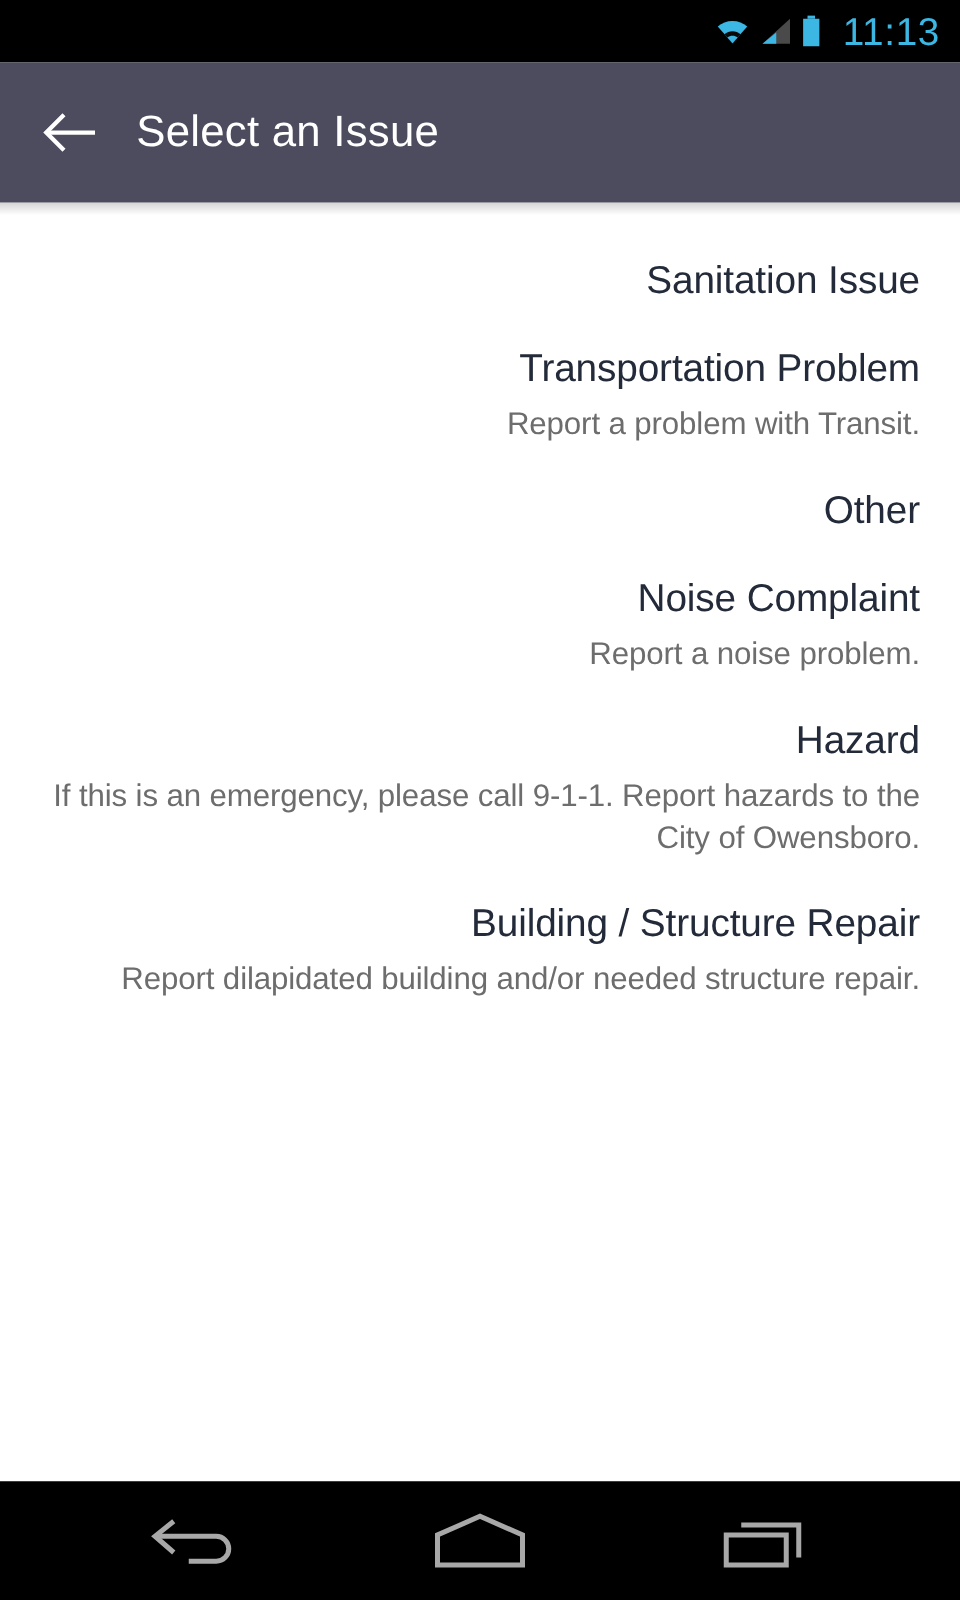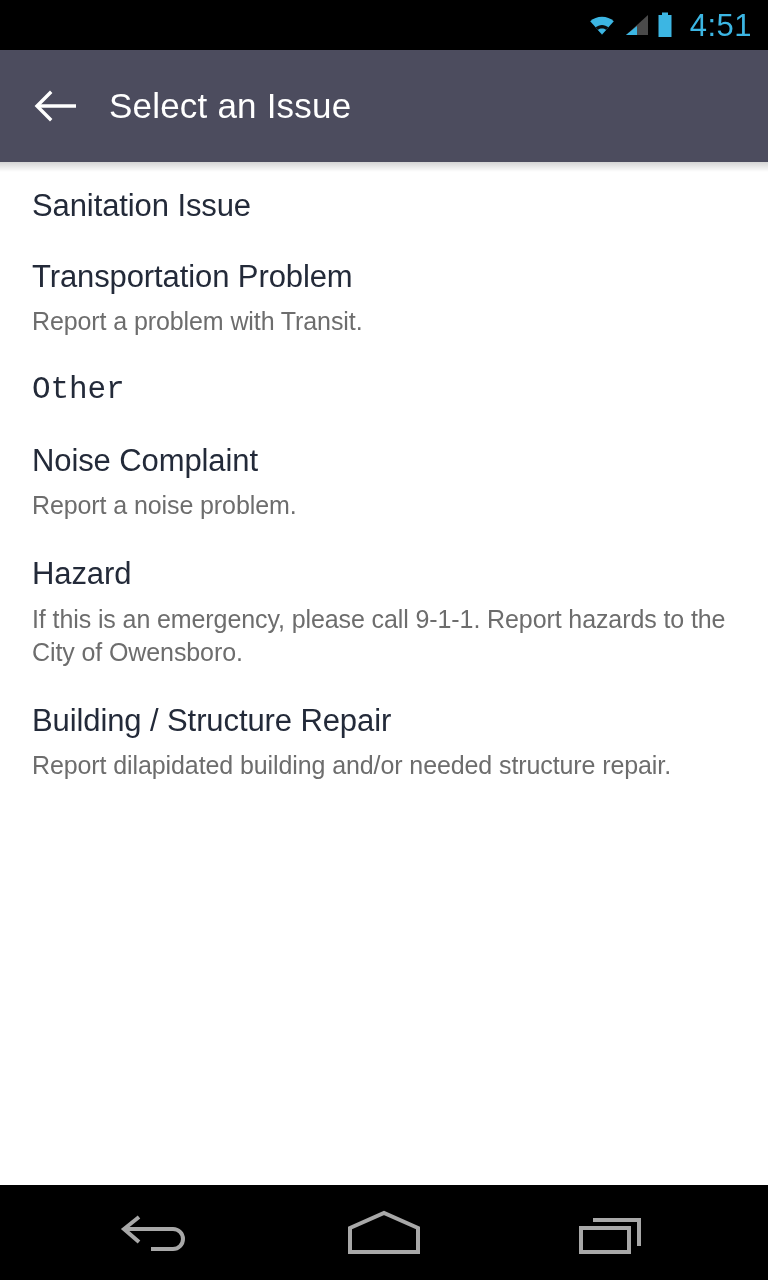--- a/index.html
+++ b/index.html
@@ -82,42 +82,43 @@
     background: linear-gradient(to bottom, rgba(0,0,0,0.17), rgba(0,0,0,0));
     z-index: 4;
     pointer-events: none;
   }
 
   
   .list {
     flex: 1 1 auto;
     background: #ffffff;
     overflow: hidden;
-    padding-top: 8px;
+    padding-top: 26px;
+    text-align: right;
   }
   .list-item {
     padding: 18px 32px 16px 32px;
     cursor: pointer;
   }
   .item-title {
     color: #232a39;
     font-size: 31px;
     font-weight: 400;
     line-height: 1.18;
     letter-spacing: -0.1px;
   }
   .item-subtitle {
     color: #6d6d6d;
     font-size: 25px;
     font-weight: 400;
     line-height: 1.32;
     margin-top: 10px;
     letter-spacing: -0.1px;
   }
-  .list-item.no-sub { padding-bottom: 16px; font-family: Liberation Mono, monospace; }
+  .list-item.no-sub { padding-bottom: 16px; }
 
   
   .nav-bar {
     flex: 0 0 95px;
     height: 95px;
     background: #000000;
     display: flex;
     align-items: center;
     justify-content: space-around;
     padding: 0 40px;
@@ -149,21 +150,21 @@
       <svg class="status-icon" width="26" height="24" viewBox="0 0 26 24">
         <path d="M24 2 L24 22 L2 22 Z" fill="#4a4a4a"></path>
         <path d="M13 13 L13 22 L2 22 Z" fill="#3cb6e3"></path>
       </svg>
 
       <svg class="status-icon" width="16" height="26" viewBox="0 0 16 26">
         <rect x="5" y="0.5" width="6" height="2.5" fill="#3cb6e3"></rect>
         <rect x="1.5" y="3" width="13" height="22" fill="#3cb6e3"></rect>
       </svg>
 
-      <span class="status-time">4:51</span>
+      <span class="status-time">11:13</span>
     </div>
   </div>
 
   <div class="action-bar">
     <div class="back-arrow">
       <svg width="46" height="34" viewBox="0 0 46 34">
         <line x1="44" y1="17" x2="5" y2="17" stroke="#ffffff" stroke-width="3.4"></line>
         <polyline points="18,4 5,17 18,30" fill="none" stroke="#ffffff" stroke-width="3.4" stroke-linecap="square" stroke-linejoin="miter"></polyline>
       </svg>
     </div>

